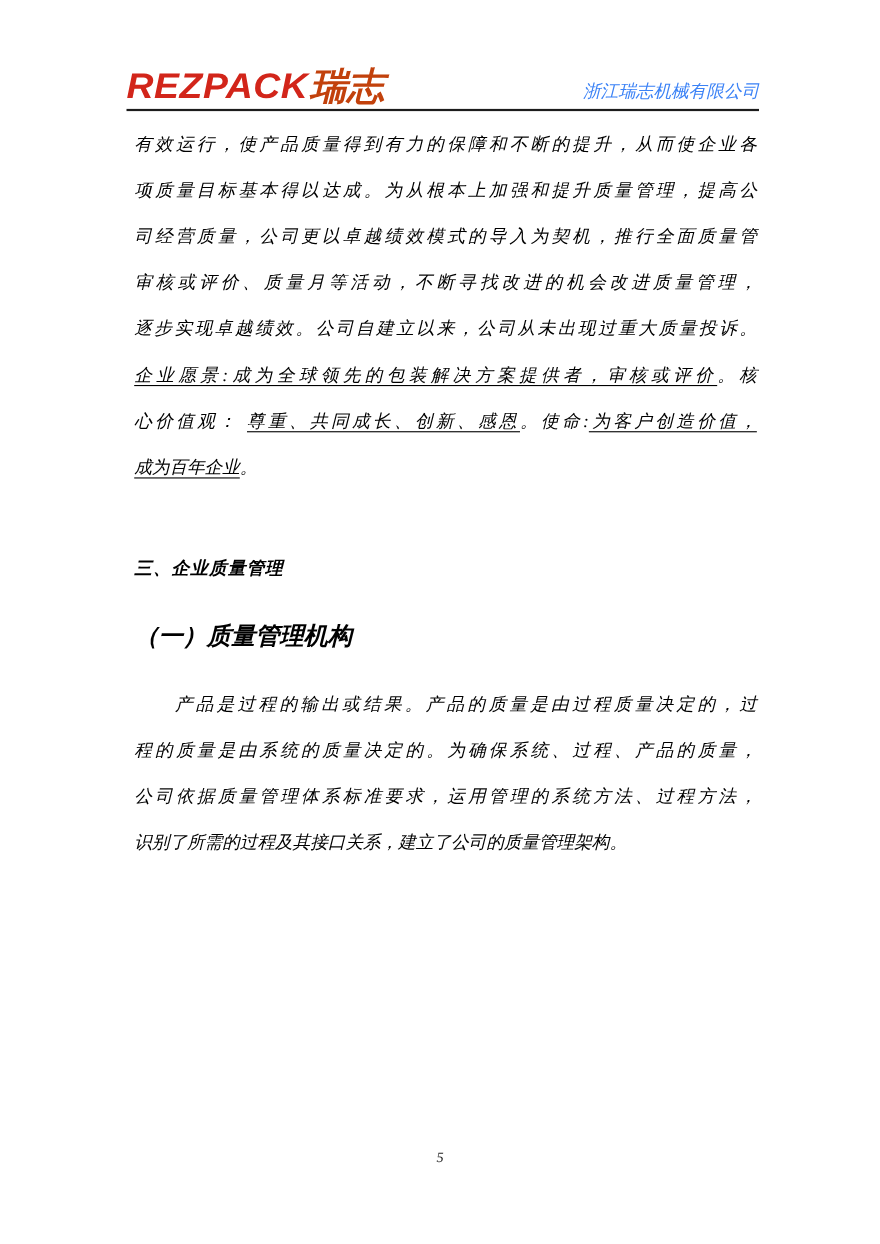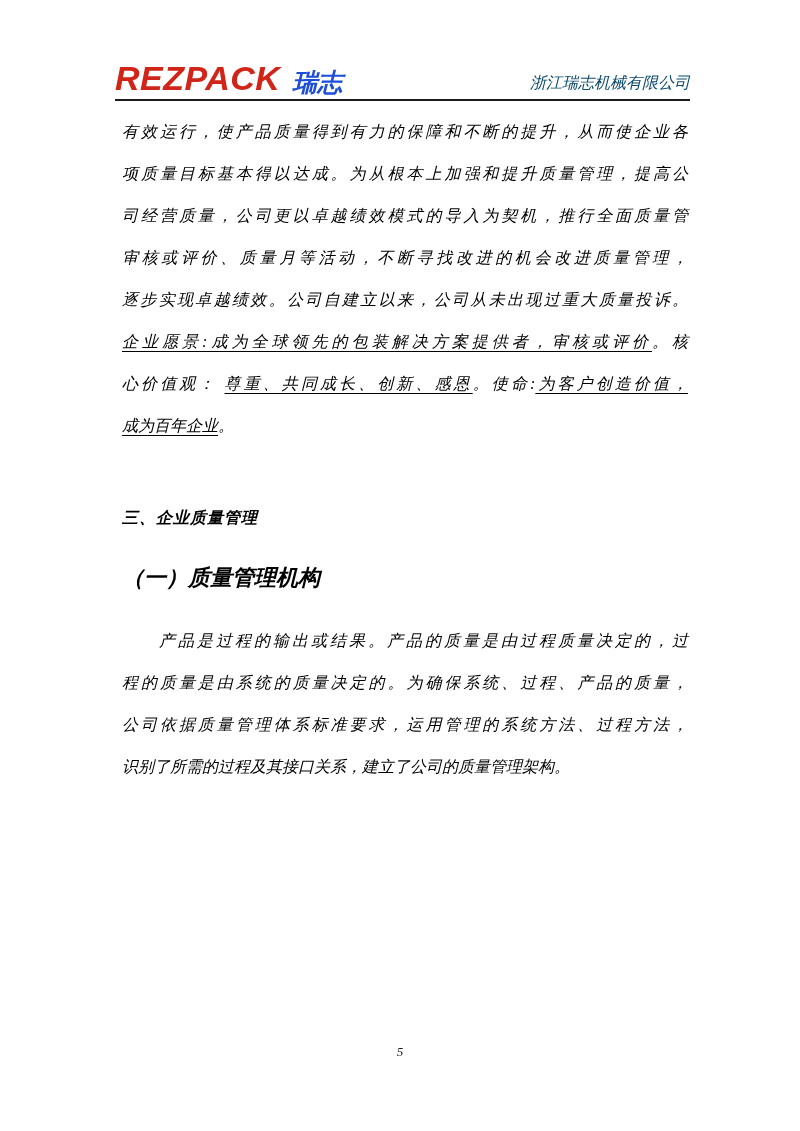--- a/index.html
+++ b/index.html
@@ -38,29 +38,29 @@
     font-weight: bold;
     font-size: 34px;
     letter-spacing: 0.5px;
     line-height: 1;
     display: inline-block;
     transform: scaleY(0.95);
   }
   .logo-cjk {
     font-family: "Liberation Sans", "DejaVu Sans", sans-serif;
     font-weight: bold;
-    font-size: 25px;
+    font-size: 34px;
     line-height: 1;
-    color: #1d4ed8;
-    margin-left: 12px;
+    color: #c2410c;
+    margin-left: 1px;
   }
   .company-name {
     font-family: "Liberation Serif", "DejaVu Serif", serif;
     font-size: 16px;
-    color: #0c4a6e;
+    color: #3b82f6;
     padding-bottom: 5px;
     white-space: nowrap;
   }
 
   
   .para {
     position: absolute;
     left: 122px;
     width: 566px;
     font-family: "Liberation Serif", "DejaVu Serif", serif;

